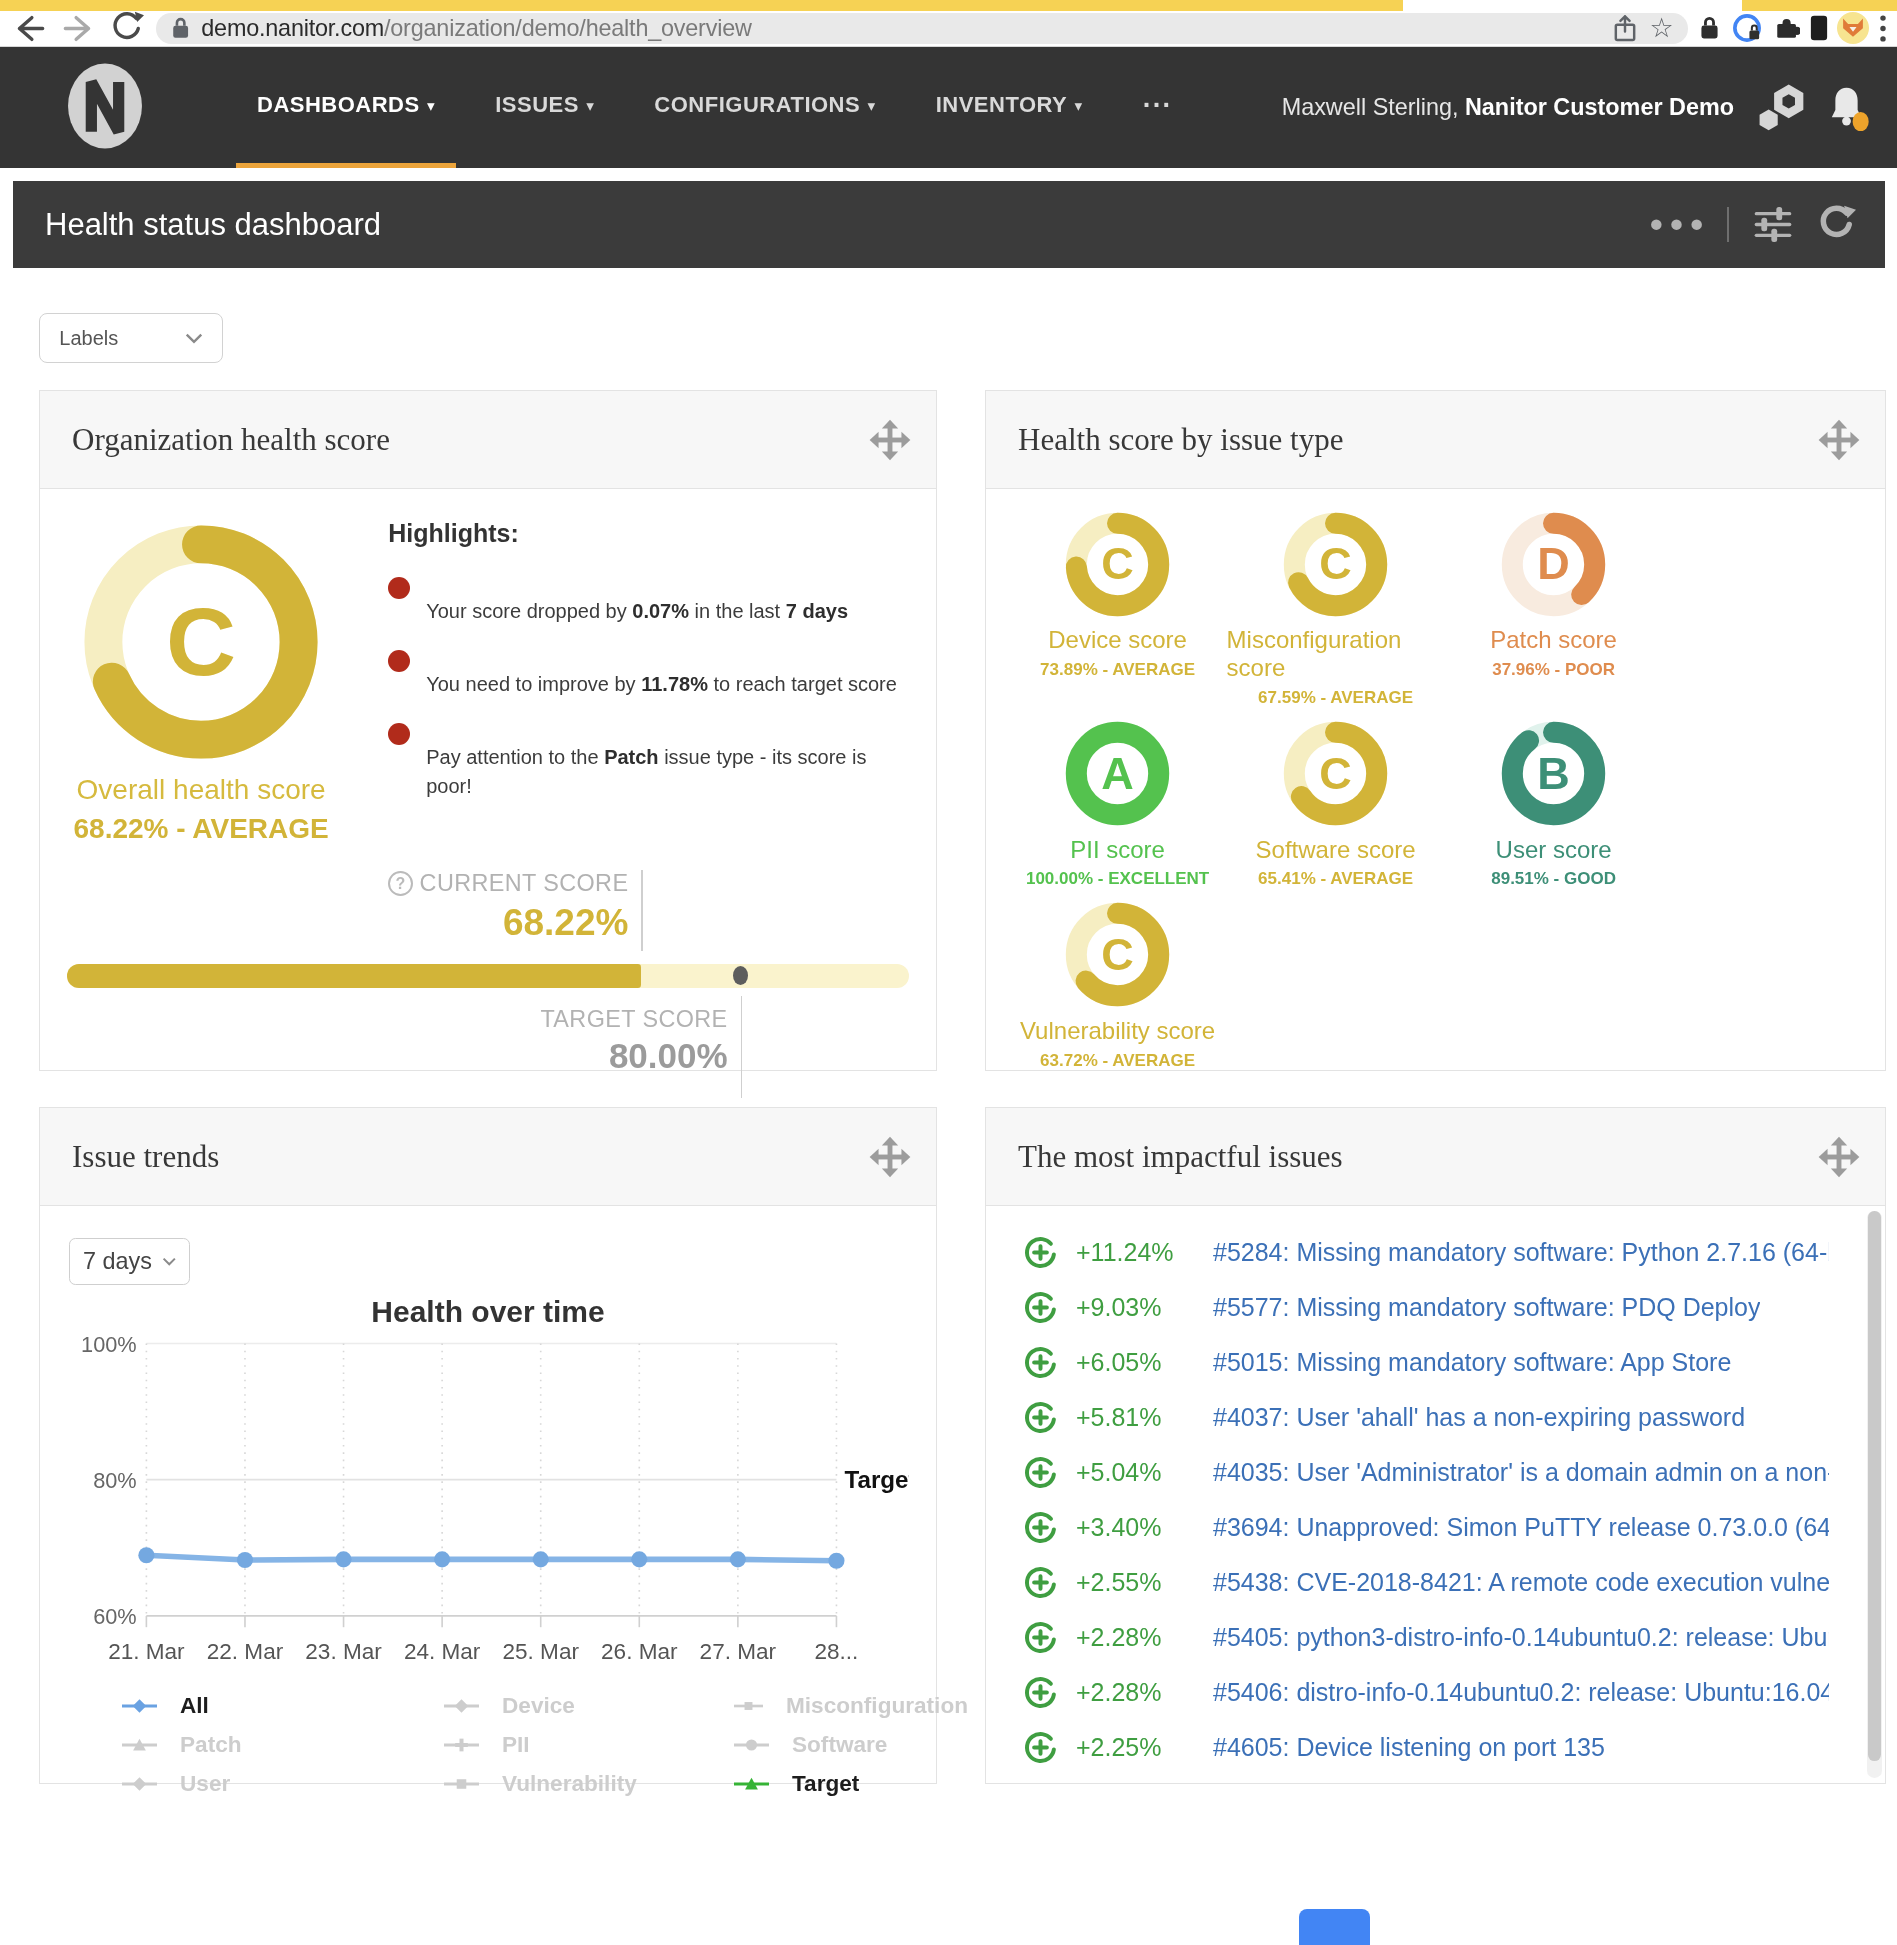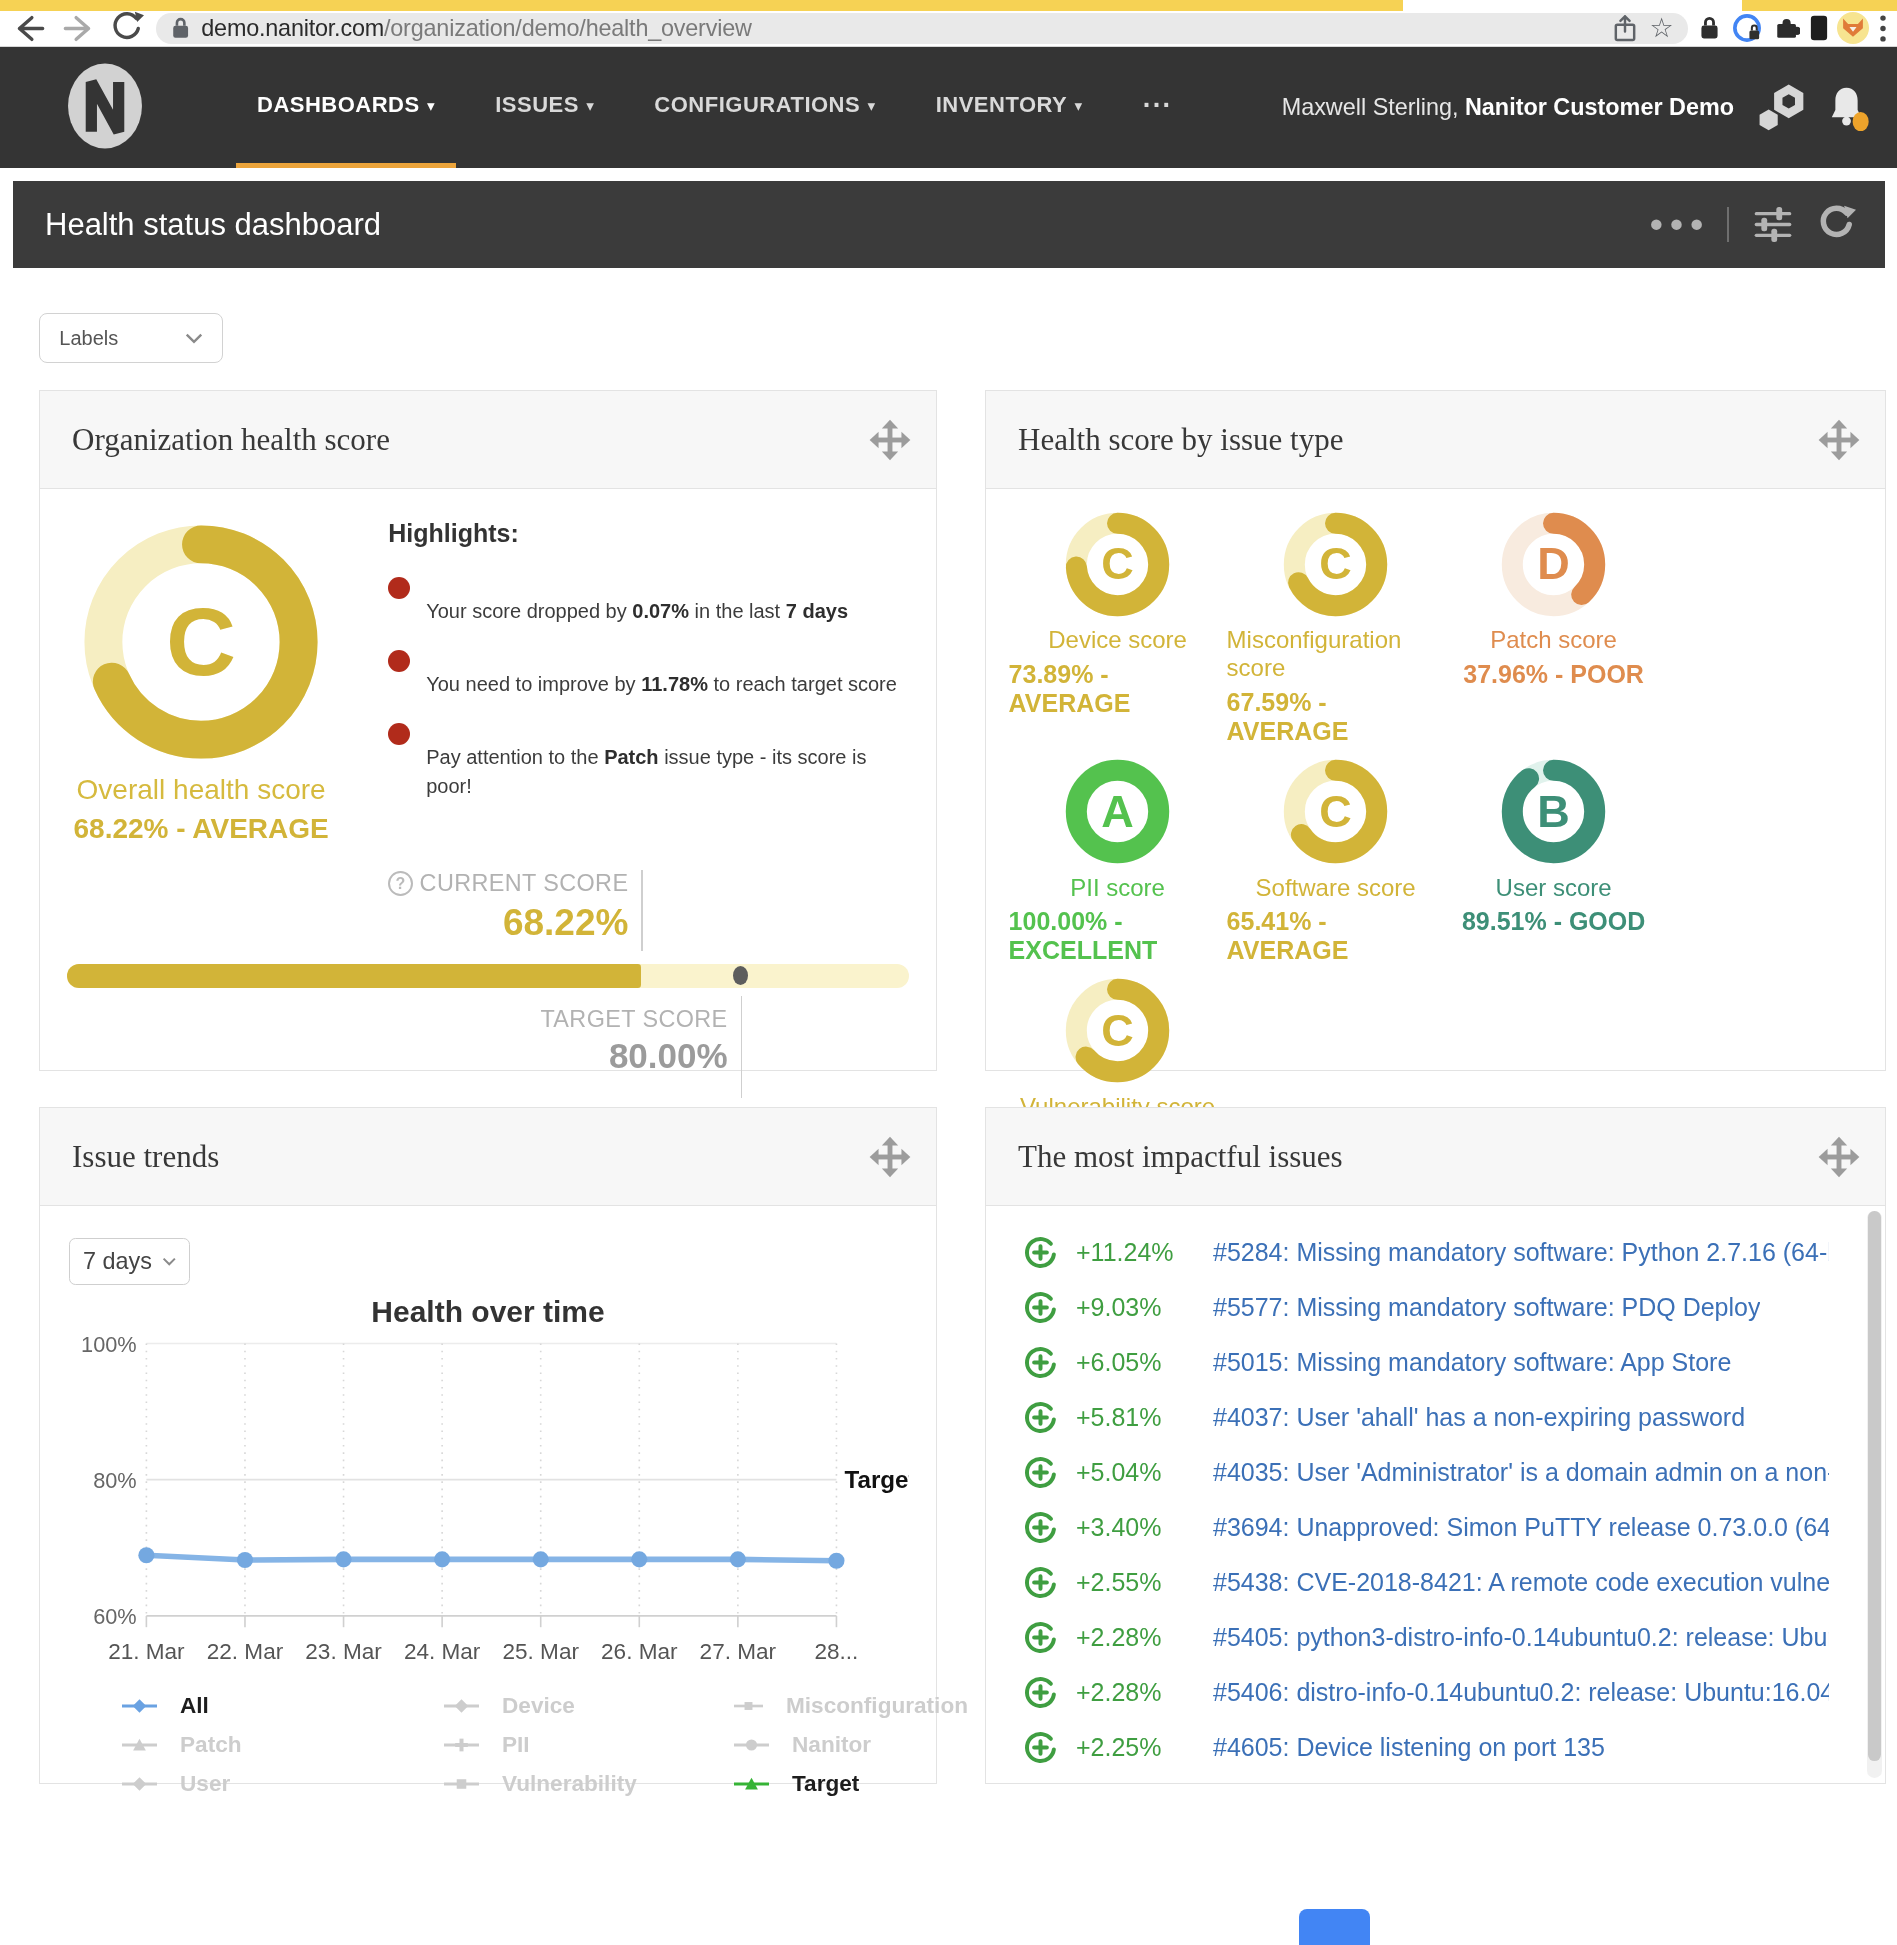--- a/index.html
+++ b/index.html
@@ -87,21 +87,21 @@
   .tgt-value { margin-top:3.2px; font-size:35px; font-weight:bold; color:#9b9b9b; }
 
   
   .p2-body { padding:22.6px 0 0 22.6px; }
   #rings-grid { display:grid; grid-template-columns:repeat(3,218px); row-gap:13px; }
   .ring-cell { display:flex; flex-direction:column; align-items:center; }
   .mini-ring-wrap { position:relative; width:105px; height:105px; }
   .mini-letter { position:absolute; inset:0; display:flex; align-items:center; justify-content:center;
     font-size:45px; font-weight:bold; }
   .mini-label { margin-top:9.7px; font-size:24px; }
-  .mini-value { margin-top:5.6px; font-size:25px; font-weight:bold; }
+  .mini-value { margin-top:5.6px; font-size:17px; font-weight:bold; }
 
   
   .p3-body { padding:32px 29px 0 29px; }
   .range-select { width:121px; height:47px; border:1.6px solid #cfcfcf; border-radius:6.4px; background:#fff;
     display:flex; align-items:center; padding:0 13px; cursor:pointer; }
   .range-select span { font-size:23.4px; color:#444; }
   .range-select svg { margin-left:auto; }
   .chart-title { text-align:center; font-size:30px; font-weight:600; color:#333; margin-top:9.7px; }
   #trend { display:block; margin:3.2px auto 0 auto; }
   #legend { margin:4.8px 0 0 53px; display:grid; grid-template-columns:322px 290px 234px; row-gap:9.7px; }
@@ -524,21 +524,21 @@
                 <rect x="19.5" y="3" width="5" height="16" fill="#cdcdcd"></rect>
                 <rect x="14" y="8.5" width="16" height="5" fill="#cdcdcd"></rect>
               </svg>
               <span>PII</span>
             </div>
             <div class="legend-item">
               <svg width="35" height="18" viewBox="0 0 44 22">
                 <line x1="0" y1="11" x2="44" y2="11" stroke="#cdcdcd" stroke-width="4"></line>
                 <circle cx="22" cy="11" r="7" fill="#cdcdcd"></circle>
               </svg>
-              <span>Nanitor</span>
+              <span>Software</span>
             </div>
             <div class="legend-item">
               <svg width="35" height="18" viewBox="0 0 44 22">
                 <line x1="0" y1="11" x2="44" y2="11" stroke="#cdcdcd" stroke-width="4"></line>
                 <rect x="16" y="5" width="12" height="12" fill="#cdcdcd" transform="rotate(45 22 11)"></rect>
               </svg>
               <span>User</span>
             </div>
             <div class="legend-item">
               <svg width="35" height="18" viewBox="0 0 44 22">

